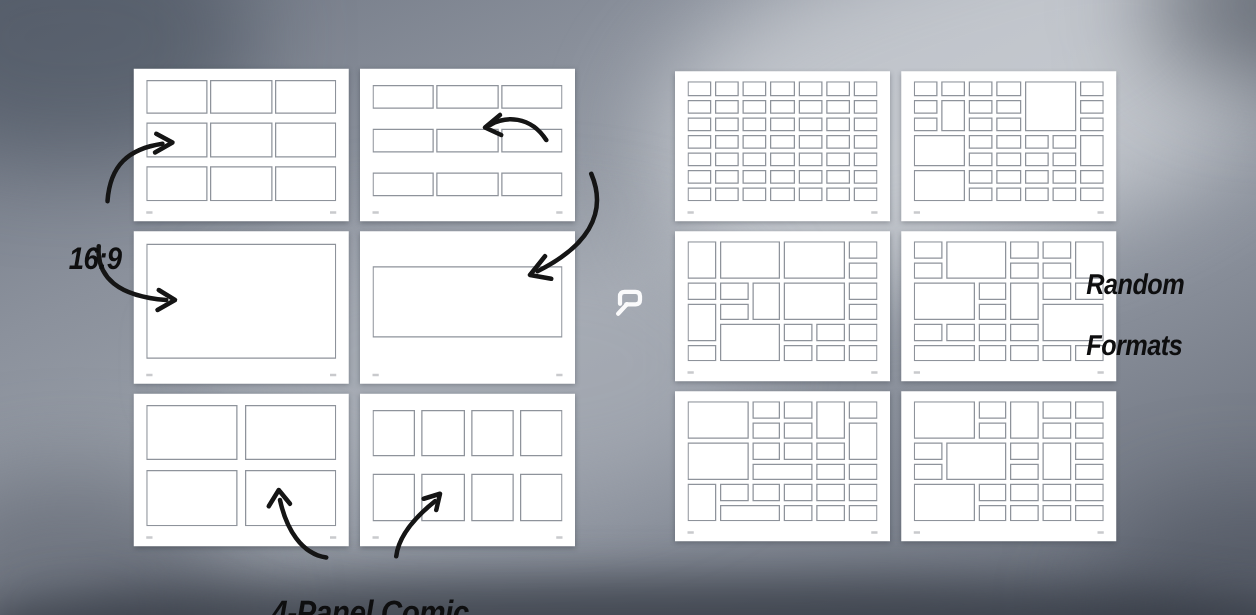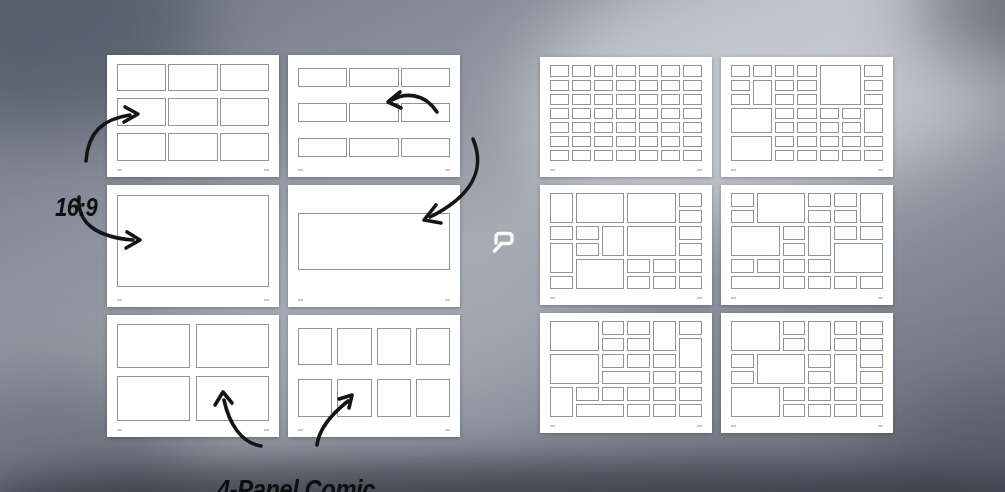--- a/index.html
+++ b/index.html
@@ -369,20 +369,24 @@
       </g>
     </g>
   </svg>
 
   <div class="ann" id="ann-169">
     <span class="sq">16:9</span>
   </div>
   <div class="ann" id="ann-4panel">
     <span class="sq">4-Panel Comic</span>
   </div>
+  <div class="ann" id="ann-random">
+    <span class="sq"><span>Random</span><br>
+    <span>Formats</span></span>
+  </div>
 
   <svg id="logo" viewBox="0 0 24 26">
     <g stroke="#ffffff" stroke-width="3.4" fill="none" stroke-linecap="round" stroke-linejoin="round">
       <path d="M5 13 L5 7 Q5 3.5 8.5 3.5 L17.5 3.5 Q21 3.5 21 7 L21 10 Q21 13.5 17.5 13.5 L10 13.5"></path>
       <path d="M10.5 13.5 L3.5 21"></path>
     </g>
   </svg>
 
 </div>
 

